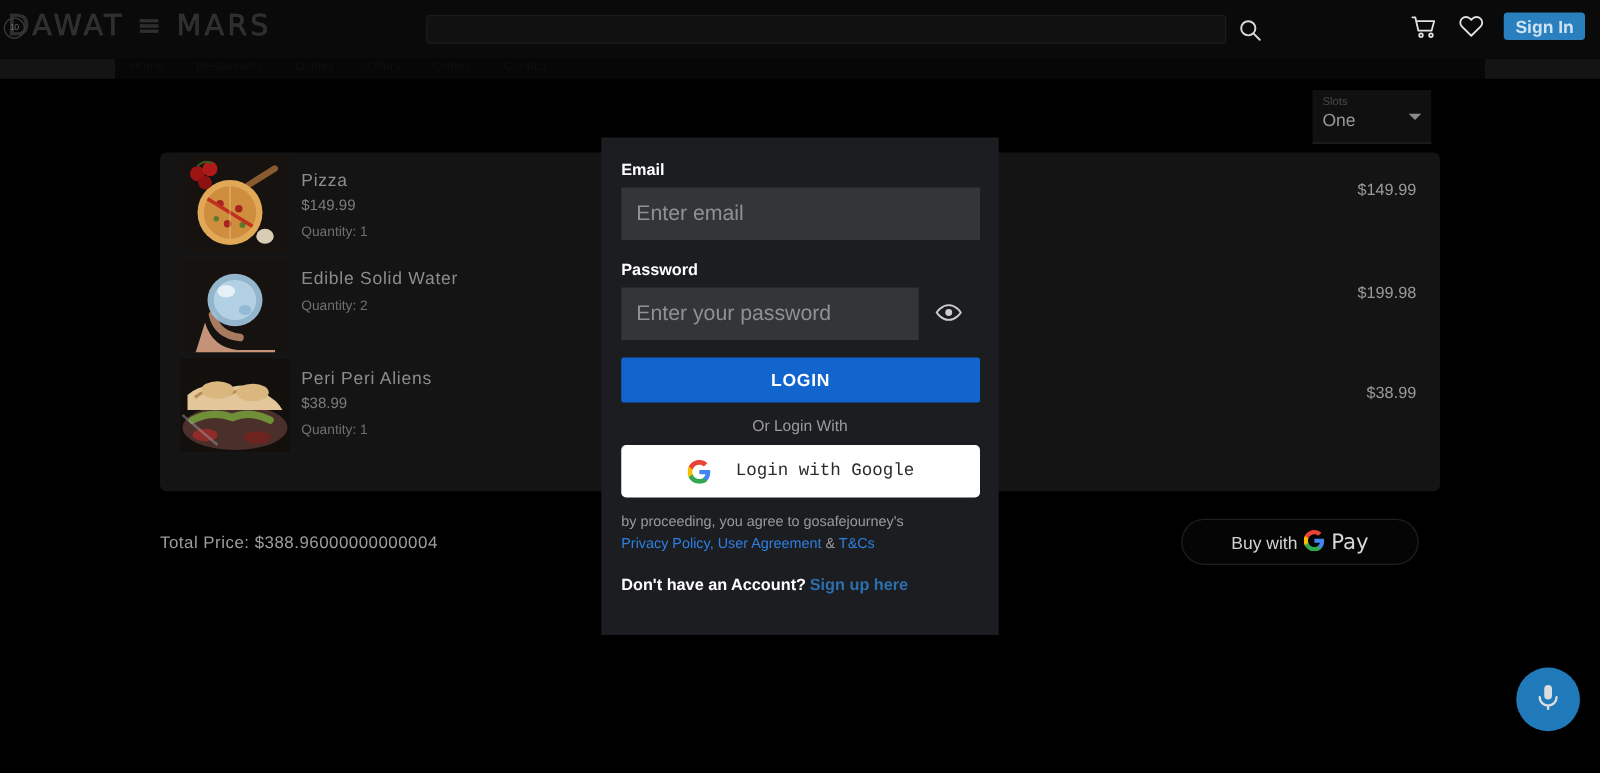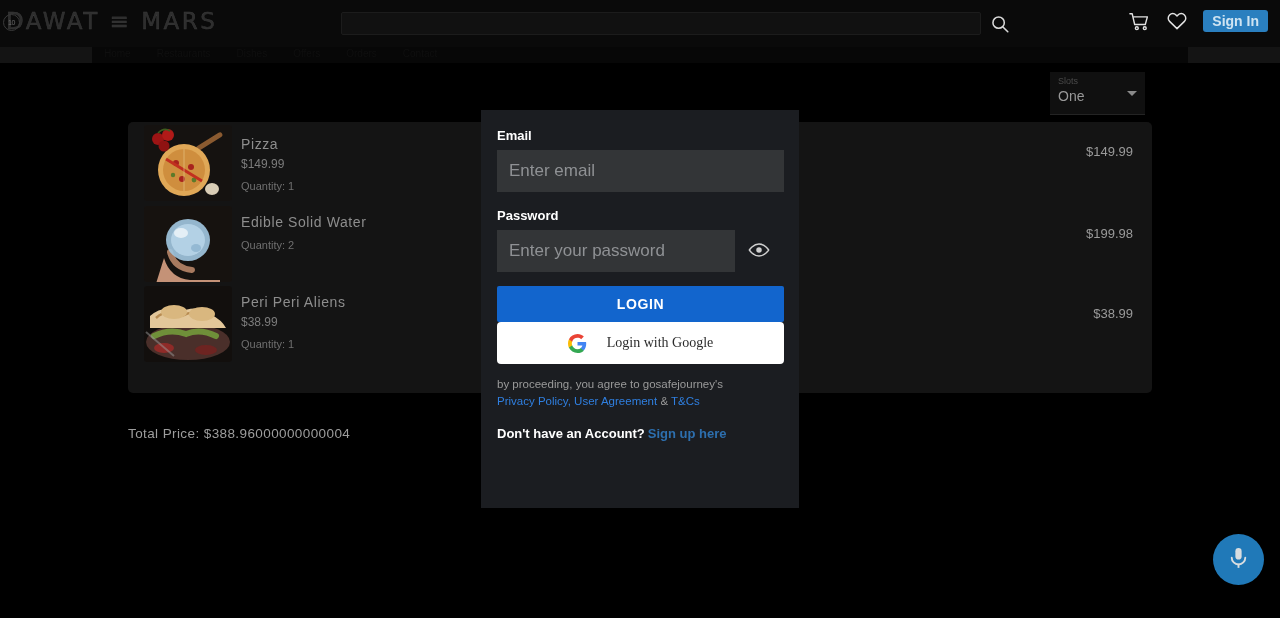--- a/index.html
+++ b/index.html
@@ -149,21 +149,21 @@
   .login-btn {
     width: 287px; height: 36px; background: #1265cd; border: 0; border-radius: 2px;
     color: #fff; font-size: 14px; font-weight: 700; letter-spacing: 0.6px;
     cursor: pointer; font-family: "Liberation Sans", sans-serif;
   }
   .or-text { text-align: center; font-size: 12.5px; color: #9b9b9b; margin: 12px 0 8px; }
   .google-btn {
     width: 287px; height: 42px; background: #ffffff; border: 0; border-radius: 4px;
     display: flex; align-items: center; justify-content: center; gap: 20px;
     cursor: pointer; font-size: 14px; color: #2b2b2b;
-    font-family: Liberation Serif, serif;
+    font-family: Liberation Mono, monospace;
   }
   .terms { margin-top: 12px; font-size: 11.5px; color: #9a9a9a; line-height: 1.45; }
   .terms a { color: #2f7fe0; font-weight: 400; text-decoration: none; cursor: pointer; }
   .terms .amp { color: #9a9a9a; font-weight: 400; }
   .signup-row { margin-top: 17px; text-align: left; font-size: 13px; color: #ffffff; font-weight: 700; }
   .signup-row a { color: #2d6fae; cursor: pointer; text-decoration: none; margin-left: 3px; }
 
   
   .mic-fab {
     position: absolute; left: 1213px; top: 534px;
@@ -301,39 +301,52 @@
         <div class="item-name">Peri Peri Aliens</div>
         <div class="item-price">$38.99</div>
         <div class="item-qty">Quantity: 1</div>
       </div>
       <div class="line-total" style="top:22px;">$38.99</div>
     </div>
   </div>
 
   <div class="total-price">Total Price: $388.96000000000004</div>
 
+  <div class="gpay-btn">
+    <span>Buy with</span>
+    <span>
+      <svg viewBox="0 0 24 24" width="17" height="17">
+        <path fill="#4285F4" d="M23 12.3c0-.8-.1-1.6-.2-2.3H12v4.5h6.2c-.3 1.5-1.1 2.7-2.4 3.5v2.9h3.9c2.2-2.1 3.3-5.1 3.3-8.6z"></path>
+        <path fill="#34A853" d="M12 24c3.2 0 6-1.1 8-2.9l-3.9-3c-1.1.7-2.5 1.2-4.1 1.2-3.2 0-5.9-2.1-6.8-5H1.2v3.1C3.2 21.3 7.3 24 12 24z"></path>
+        <path fill="#FBBC05" d="M5.2 14.3c-.2-.7-.4-1.5-.4-2.3s.1-1.6.4-2.3V6.6H1.2C.4 8.2 0 10 0 12s.4 3.8 1.2 5.4l4-3.1z"></path>
+        <path fill="#EA4335" d="M12 4.8c1.8 0 3.4.6 4.6 1.8l3.4-3.4C18 1.2 15.2 0 12 0 7.3 0 3.2 2.7 1.2 6.6l4 3.1c.9-2.9 3.6-4.9 6.8-4.9z"></path>
+      </svg>
+    </span>
+    <span class="gpay-pay">Pay</span>
+  </div>
 
   <div class="modal">
 
     <div class="field-label">Email</div>
     <input class="text-input" type="email" placeholder="Enter email" style="">
 
     <div class="field-label" style="margin-top:16px;">Password</div>
     <div class="pw-wrap">
       <input class="text-input" type="password" placeholder="Enter your password" style="">
       <div class="eye-btn">
         <svg viewBox="0 0 24 18" width="22" height="18" fill="none" stroke="#cfcfcf" stroke-width="1.6">
           <path d="M1.5 9s4-6.5 10.5-6.5S22.5 9 22.5 9s-4 6.5-10.5 6.5S1.5 9 1.5 9z"></path>
           <circle cx="12" cy="9" r="3" fill="#cfcfcf" stroke="none"></circle>
         </svg>
       </div>
     </div>
 
     <button class="login-btn" style="margin-top:14px;">LOGIN</button>
 
+    <div class="or-text">Or Login With</div>
 
     <button class="google-btn">
       <span>
         <svg viewBox="0 0 24 24" width="19" height="19" style="display:block">
           <path fill="#4285F4" d="M23 12.3c0-.8-.1-1.6-.2-2.3H12v4.5h6.2c-.3 1.5-1.1 2.7-2.4 3.5v2.9h3.9c2.2-2.1 3.3-5.1 3.3-8.6z"></path>
           <path fill="#34A853" d="M12 24c3.2 0 6-1.1 8-2.9l-3.9-3c-1.1.7-2.5 1.2-4.1 1.2-3.2 0-5.9-2.1-6.8-5H1.2v3.1C3.2 21.3 7.3 24 12 24z"></path>
           <path fill="#FBBC05" d="M5.2 14.3c-.2-.7-.4-1.5-.4-2.3s.1-1.6.4-2.3V6.6H1.2C.4 8.2 0 10 0 12s.4 3.8 1.2 5.4l4-3.1z"></path>
           <path fill="#EA4335" d="M12 4.8c1.8 0 3.4.6 4.6 1.8l3.4-3.4C18 1.2 15.2 0 12 0 7.3 0 3.2 2.7 1.2 6.6l4 3.1c.9-2.9 3.6-4.9 6.8-4.9z"></path>
         </svg>
       </span>

